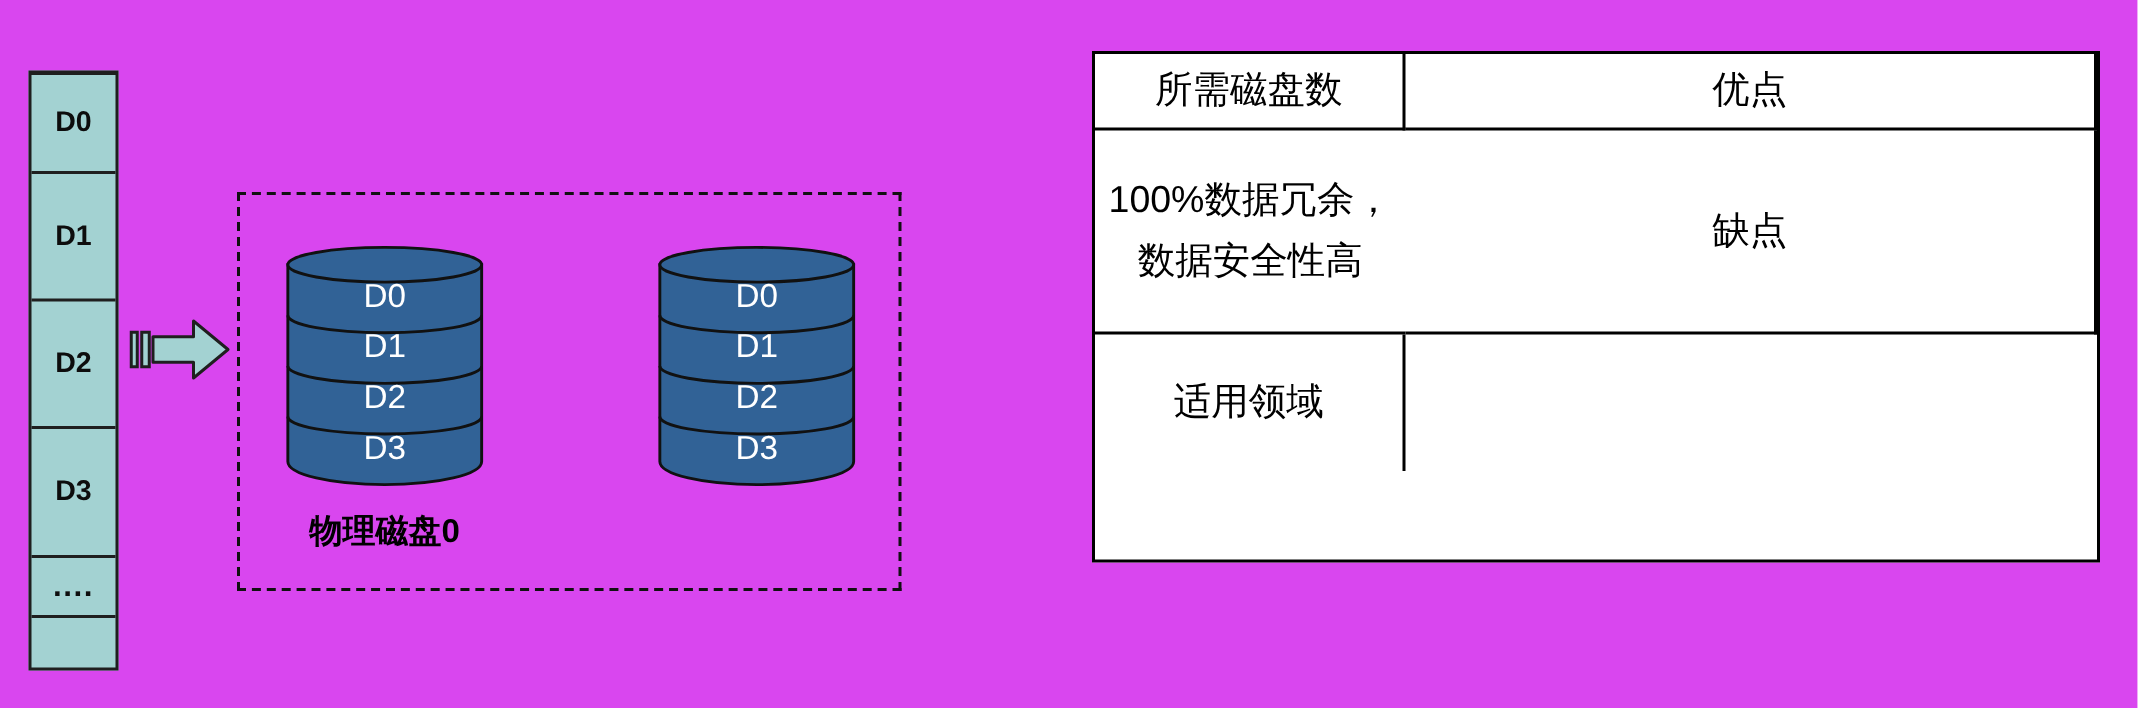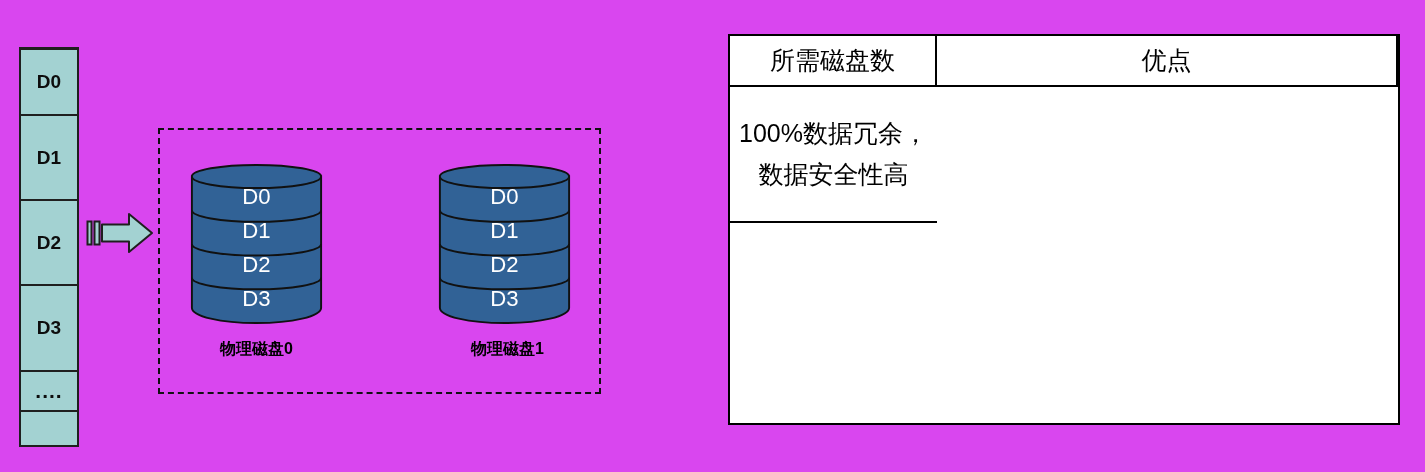--- a/index.html
+++ b/index.html
@@ -62,33 +62,33 @@
   .cyl text {
     font-family: "Liberation Sans", sans-serif;
     font-size: 23px;
     fill: #ffffff;
   }
   .disk-label {
     position: absolute;
     top: 339px;
     width: 141px;
     text-align: center;
-    font-size: 16px;
+    font-size: 22px;
     font-weight: bold;
     color: #000000;
     white-space: nowrap;
   }
   .disk-label.d0 { left: 186px; }
   .disk-label.d1 { left: 437px; }
 
   
   .spec-table {
     position: absolute;
     left: 728px; top: 34px;
-    width: 672px; height: 391px;
+    width: 672px; height: 341px;
     box-sizing: border-box;
     border: 2px solid #000000;
     display: grid;
     grid-template-columns: 207px 1fr;
     grid-template-rows: 51px 136px 91px 1fr;
     background: #ffffff;
   }
   .cell {
     box-sizing: border-box;
     border-bottom: 2px solid #000000;
@@ -145,26 +145,27 @@
     <path d="M3,16 L3,152 C3,161 33,168 70,168 C107,168 137,161 137,152 L137,16 Z" fill="#316296" stroke="#111111" stroke-width="2"></path>
     <ellipse cx="70" cy="16" rx="67" ry="12" fill="#316296" stroke="#111111" stroke-width="2"></ellipse>
     <path d="M3,51 A67,12 0 0 0 137,51" fill="none" stroke="#111111" stroke-width="2"></path>
     <path d="M3,86 A67,12 0 0 0 137,86" fill="none" stroke="#111111" stroke-width="2"></path>
     <path d="M3,121 A67,12 0 0 0 137,121" fill="none" stroke="#111111" stroke-width="2"></path>
     <text x="70" y="45" text-anchor="middle">D0</text>
     <text x="70" y="80" text-anchor="middle">D1</text>
     <text x="70" y="115" text-anchor="middle">D2</text>
     <text x="70" y="150" text-anchor="middle">D3</text>
   </svg>
-  <div class="disk-label d1">物理磁盘1</div>
 
   <div class="spec-table">
     <div class="cell labelcol">所需磁盘数</div>
 
     <div class="cell labelcol">优点</div>
     <div class="cell">
       <div>100%数据冗余，数据安全性高</div>
     </div>
 
+    <div class="cell labelcol">缺点</div>
 
+    <div class="cell labelcol lastrow">适用领域</div>
   </div>
 
 </div>
 
 </body></html>

